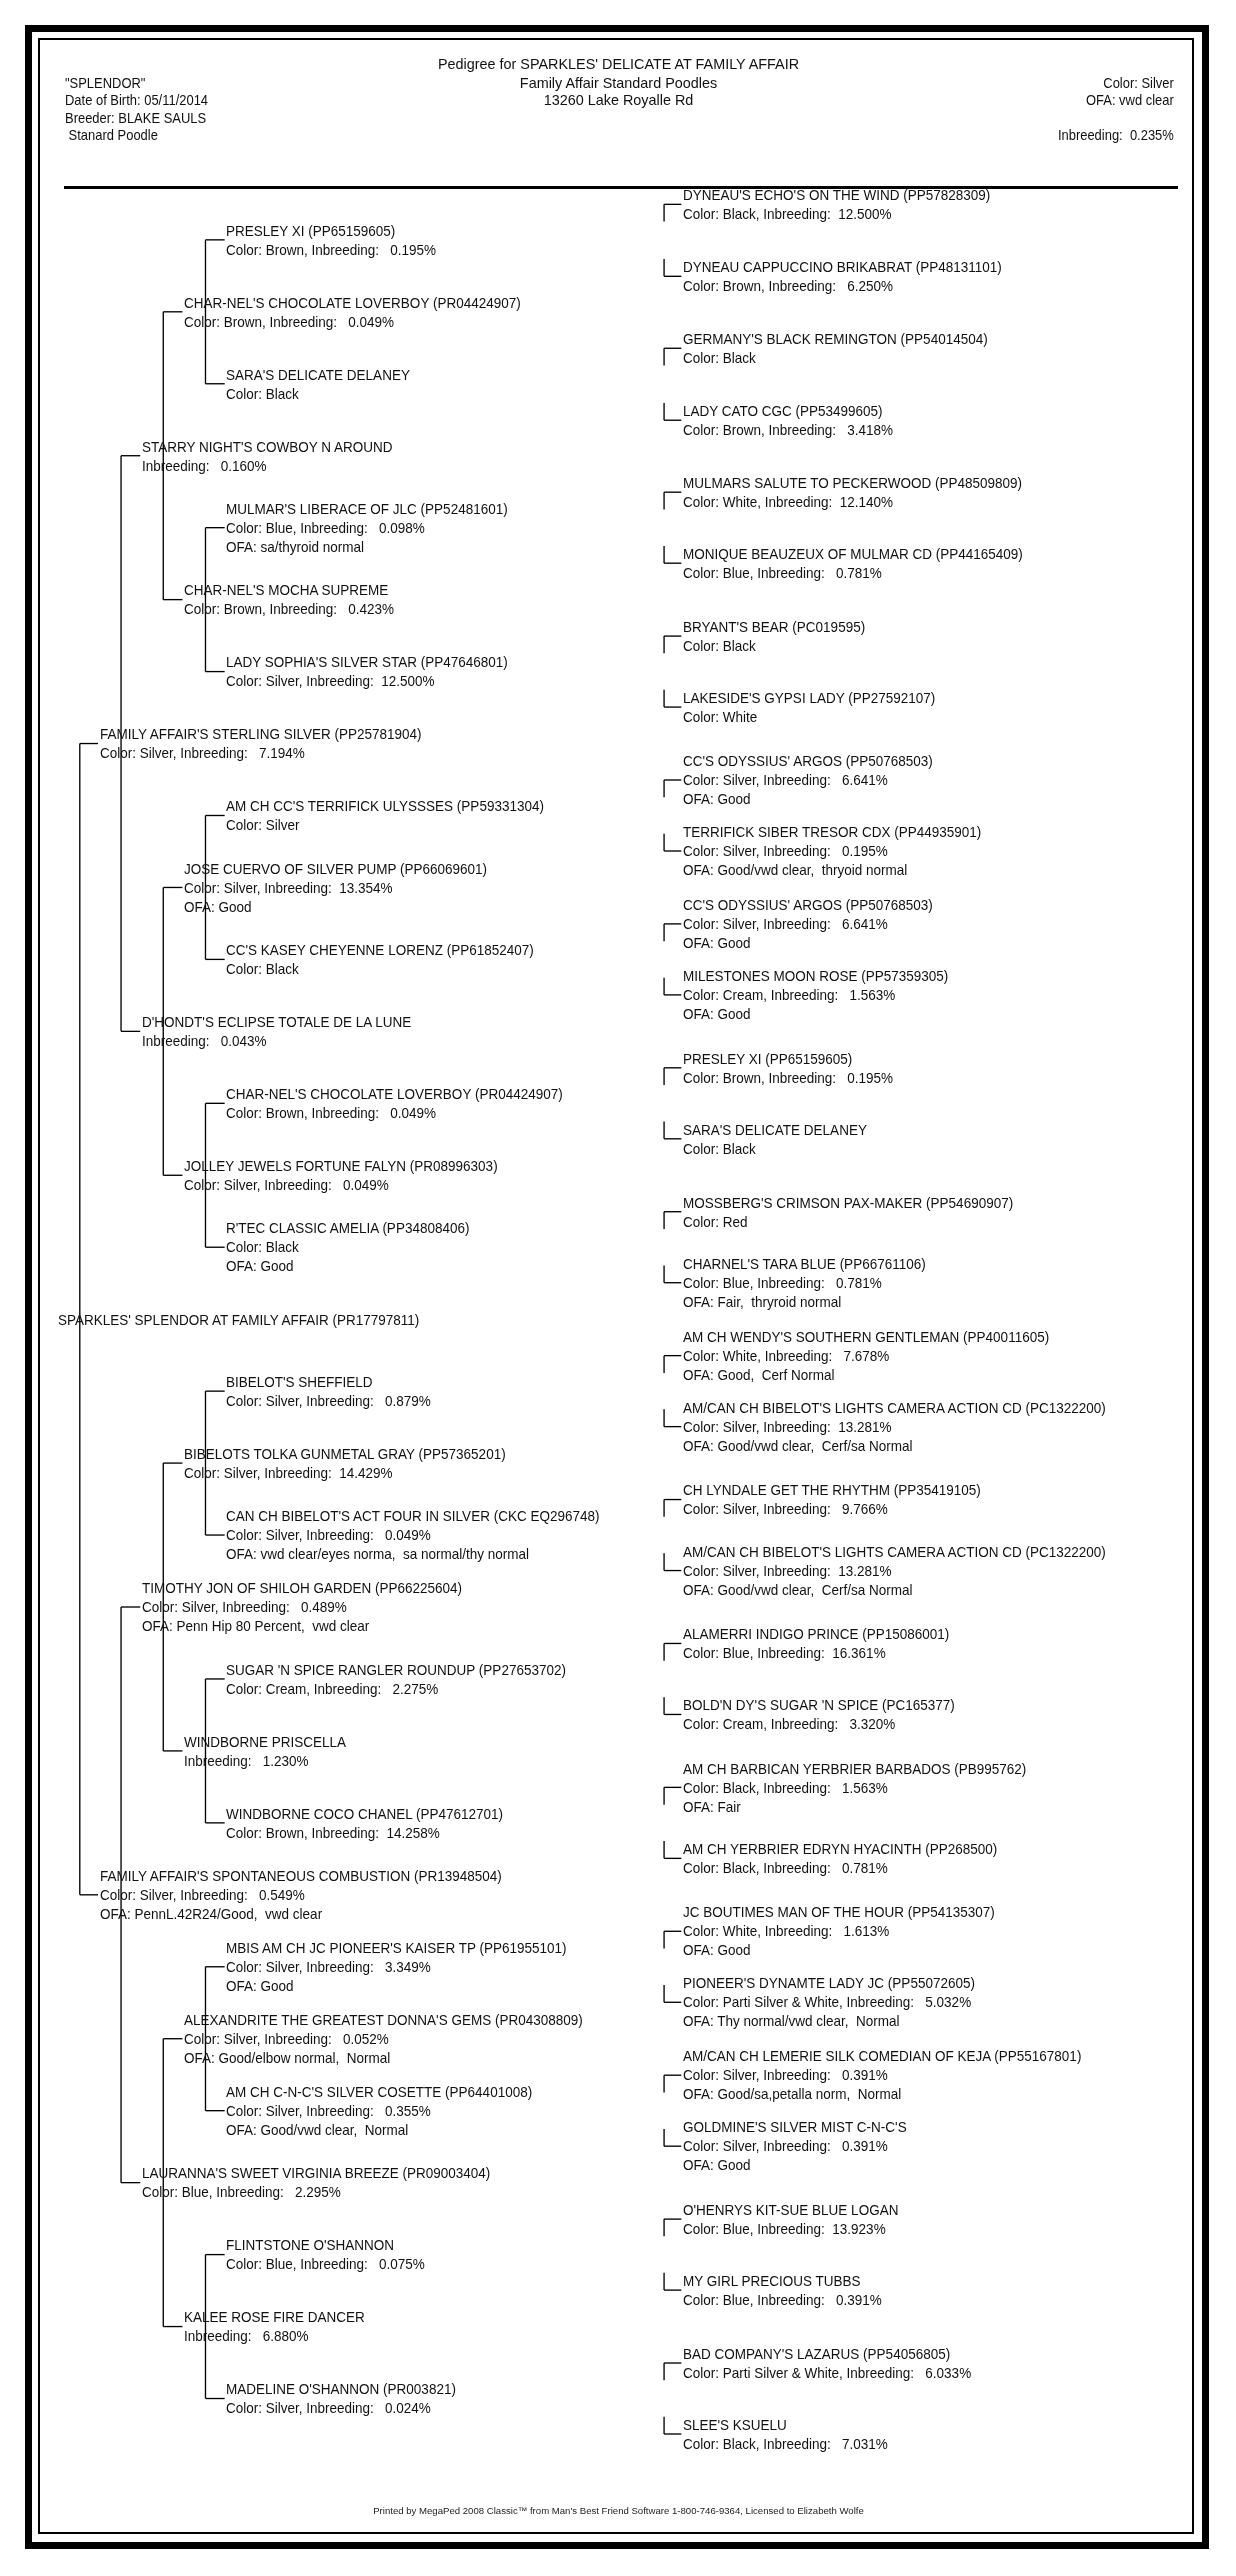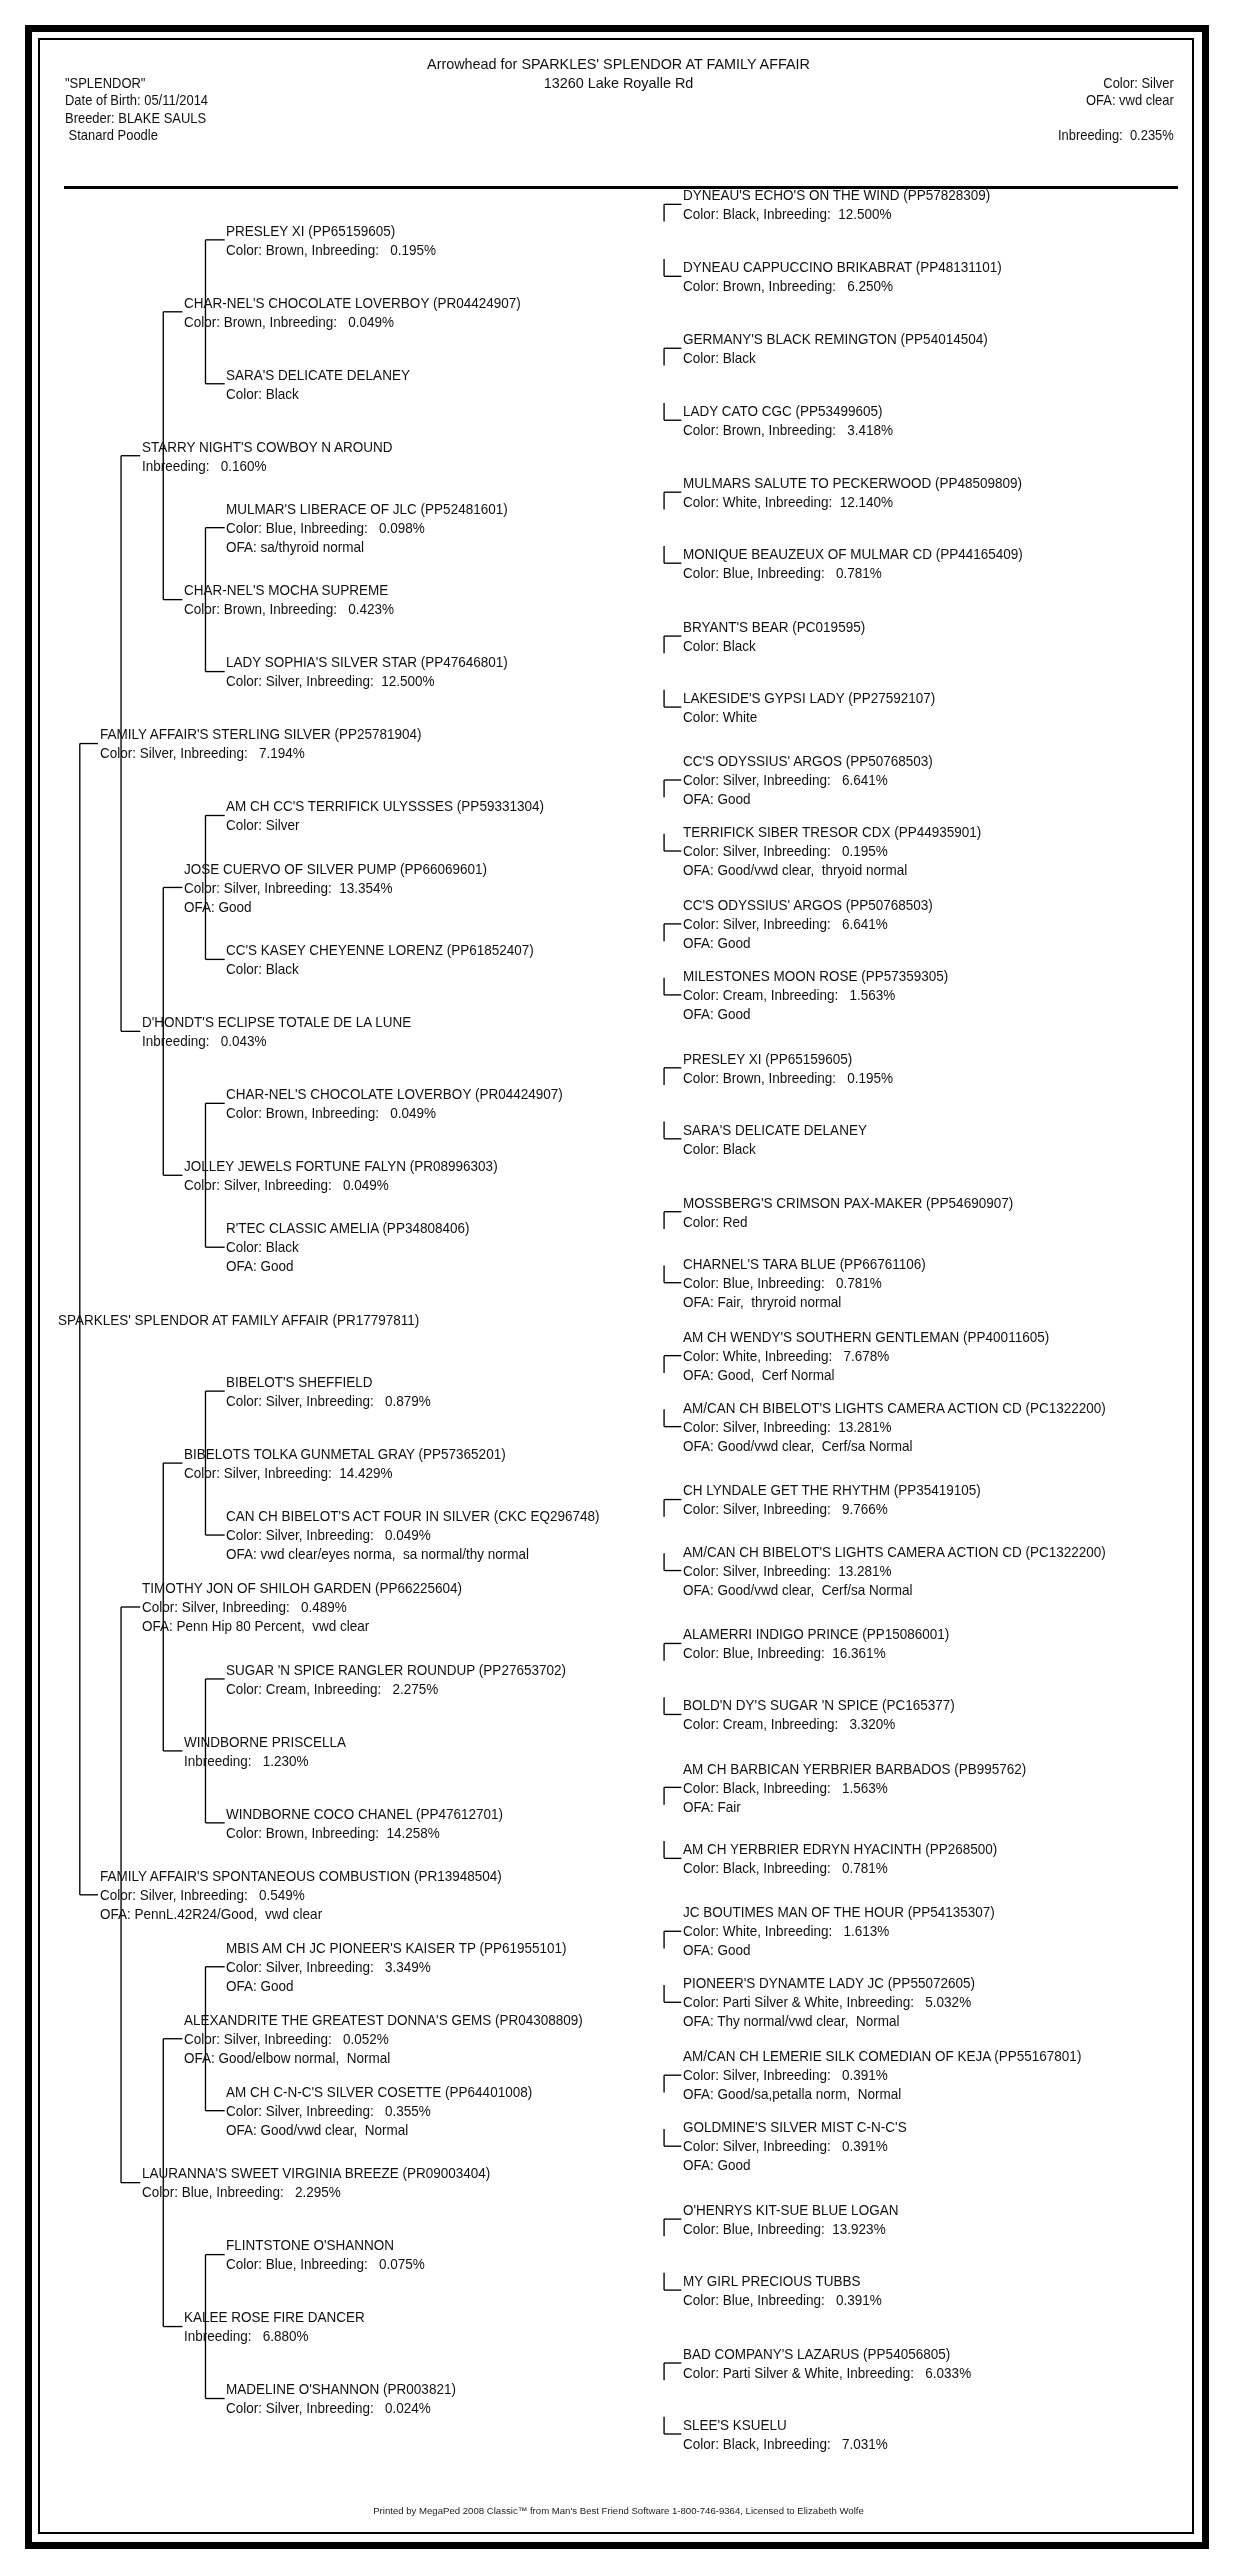--- a/index.html
+++ b/index.html
@@ -17,29 +17,30 @@
   svg#tree{position:absolute;left:0;top:0;}
   .footer{position:absolute;left:0;width:1237px;text-align:center;top:2505px;font-size:9.6px;color:#222;}
   .blank-line{height:17.3px;}
 </style>
 </head>
 <body>
 
 <div class="outer"></div>
 <div class="inner"></div>
 
-<div class="title">Arrowhead for SPARKLES' SPLENDOR AT FAMILY AFFAIR</div>
+<div class="title">Pedigree for SPARKLES' DELICATE AT FAMILY AFFAIR</div>
 
 <div class="hdr left">
   <div>"SPLENDOR"</div>
   <div>Date of Birth: 05/11/2014</div>
   <div>Breeder: BLAKE SAULS</div>
   <div style="white-space:pre"> Stanard Poodle</div>
 </div>
 <div class="hdr center">
+  <div>Family Affair Standard Poodles</div>
   <div>13260 Lake Royalle Rd</div>
 </div>
 <div class="hdr right">
   <div>Color: Silver</div>
   <div>OFA: vwd clear</div>
   <div class="blank-line"></div>
   <div style="white-space:pre">Inbreeding:  0.235%</div>
 </div>
 
 <div class="rule"></div>

